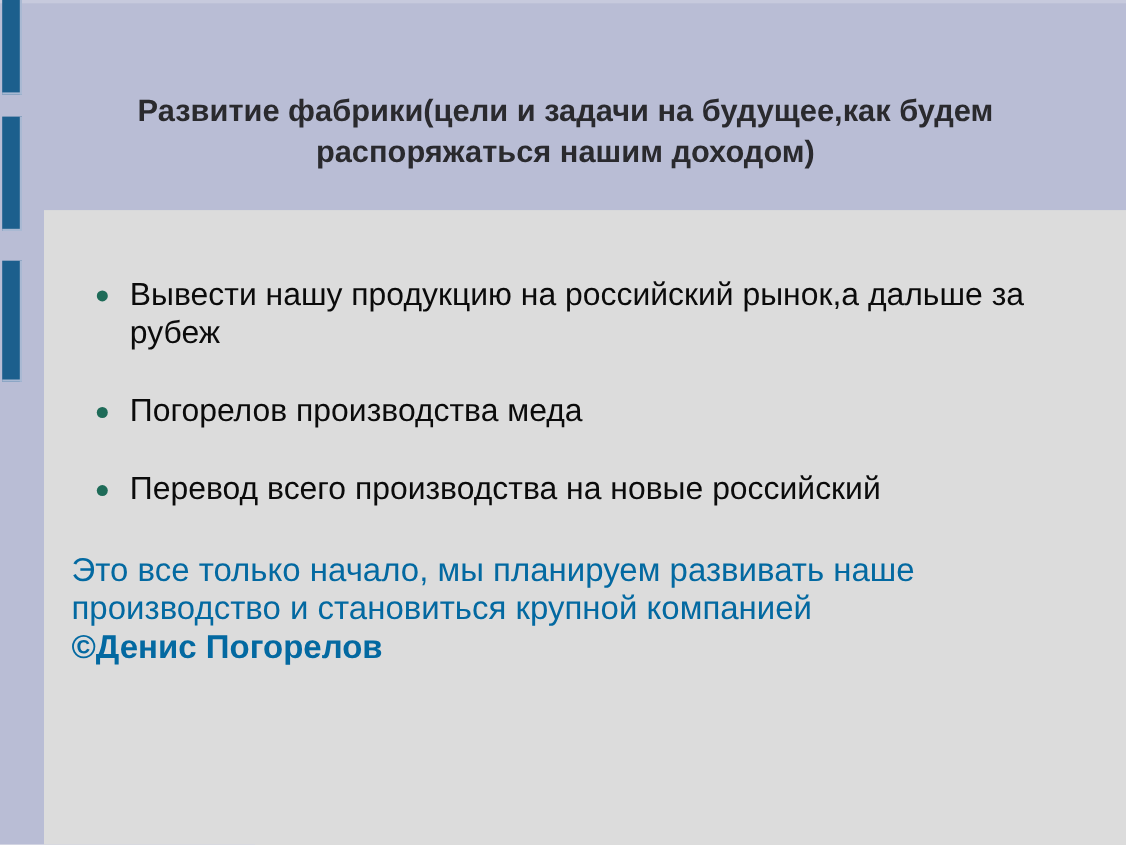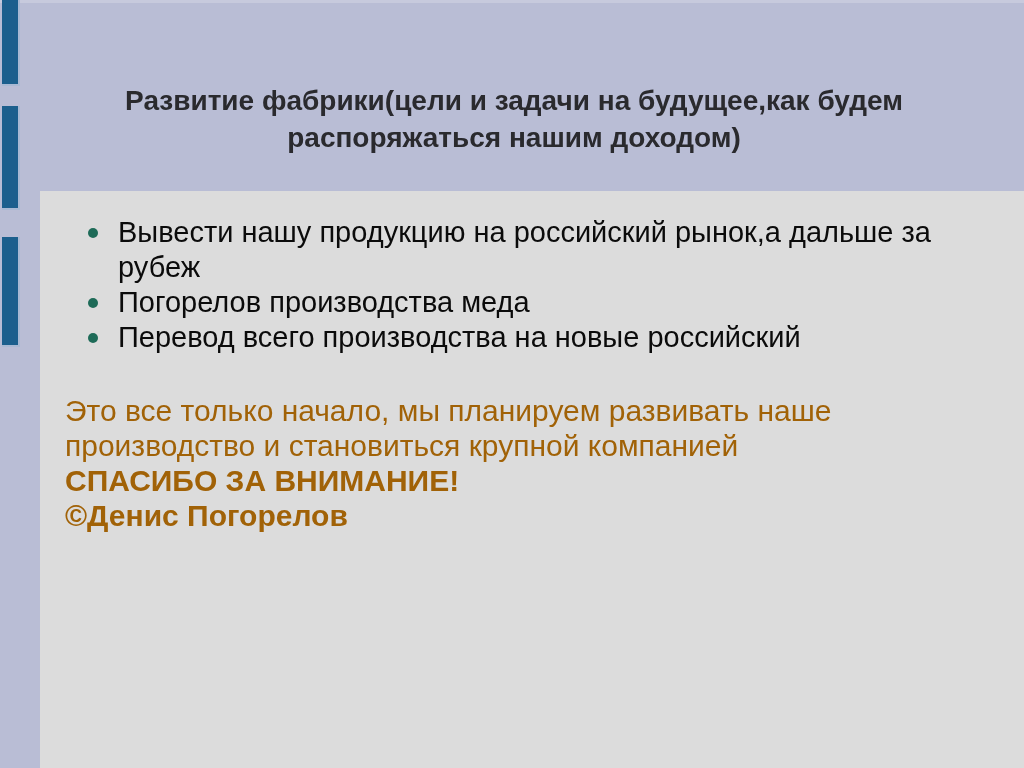--- a/index.html
+++ b/index.html
@@ -63,37 +63,38 @@
     margin: 0;
     padding: 24px 0 0 78px;
     list-style: none;
     width: 845px;
   }
   .bullets li {
     position: relative;
     font-size: 29px;
     line-height: 35px;
     color: #0b0b0b;
+    margin-top: 36px;
   }
   .bullets li .dot {
     position: absolute;
     left: -30px;
     top: 13px;
     width: 10px;
     height: 10px;
     border-radius: 50%;
     background: #1e6b58;
   }
 
   .closing {
     margin: 38px 0 0 25px;
     width: 910px;
     font-size: 30px;
     line-height: 35px;
-    color: #a16207;
+    color: #0369a1;
   }
   .closing .bold-line {
     font-weight: bold;
   }
 </style>
 </head>
 <body>
 
 <div class="slide">
 
@@ -119,19 +120,18 @@
         <span>Погорелов производства меда</span>
       </li>
       <li>
         <span class="dot"></span>
         <span>Перевод всего производства на новые российский</span>
       </li>
     </ul>
 
     <div class="closing">
       <div>Это все только начало, мы планируем развивать наше производство и становиться крупной компанией</div>
-      <div class="bold-line">СПАСИБО ЗА ВНИМАНИЕ!</div>
       <div class="bold-line">©Денис Погорелов</div>
     </div>
 
   </div>
 
 </div>
 
 </body></html>

